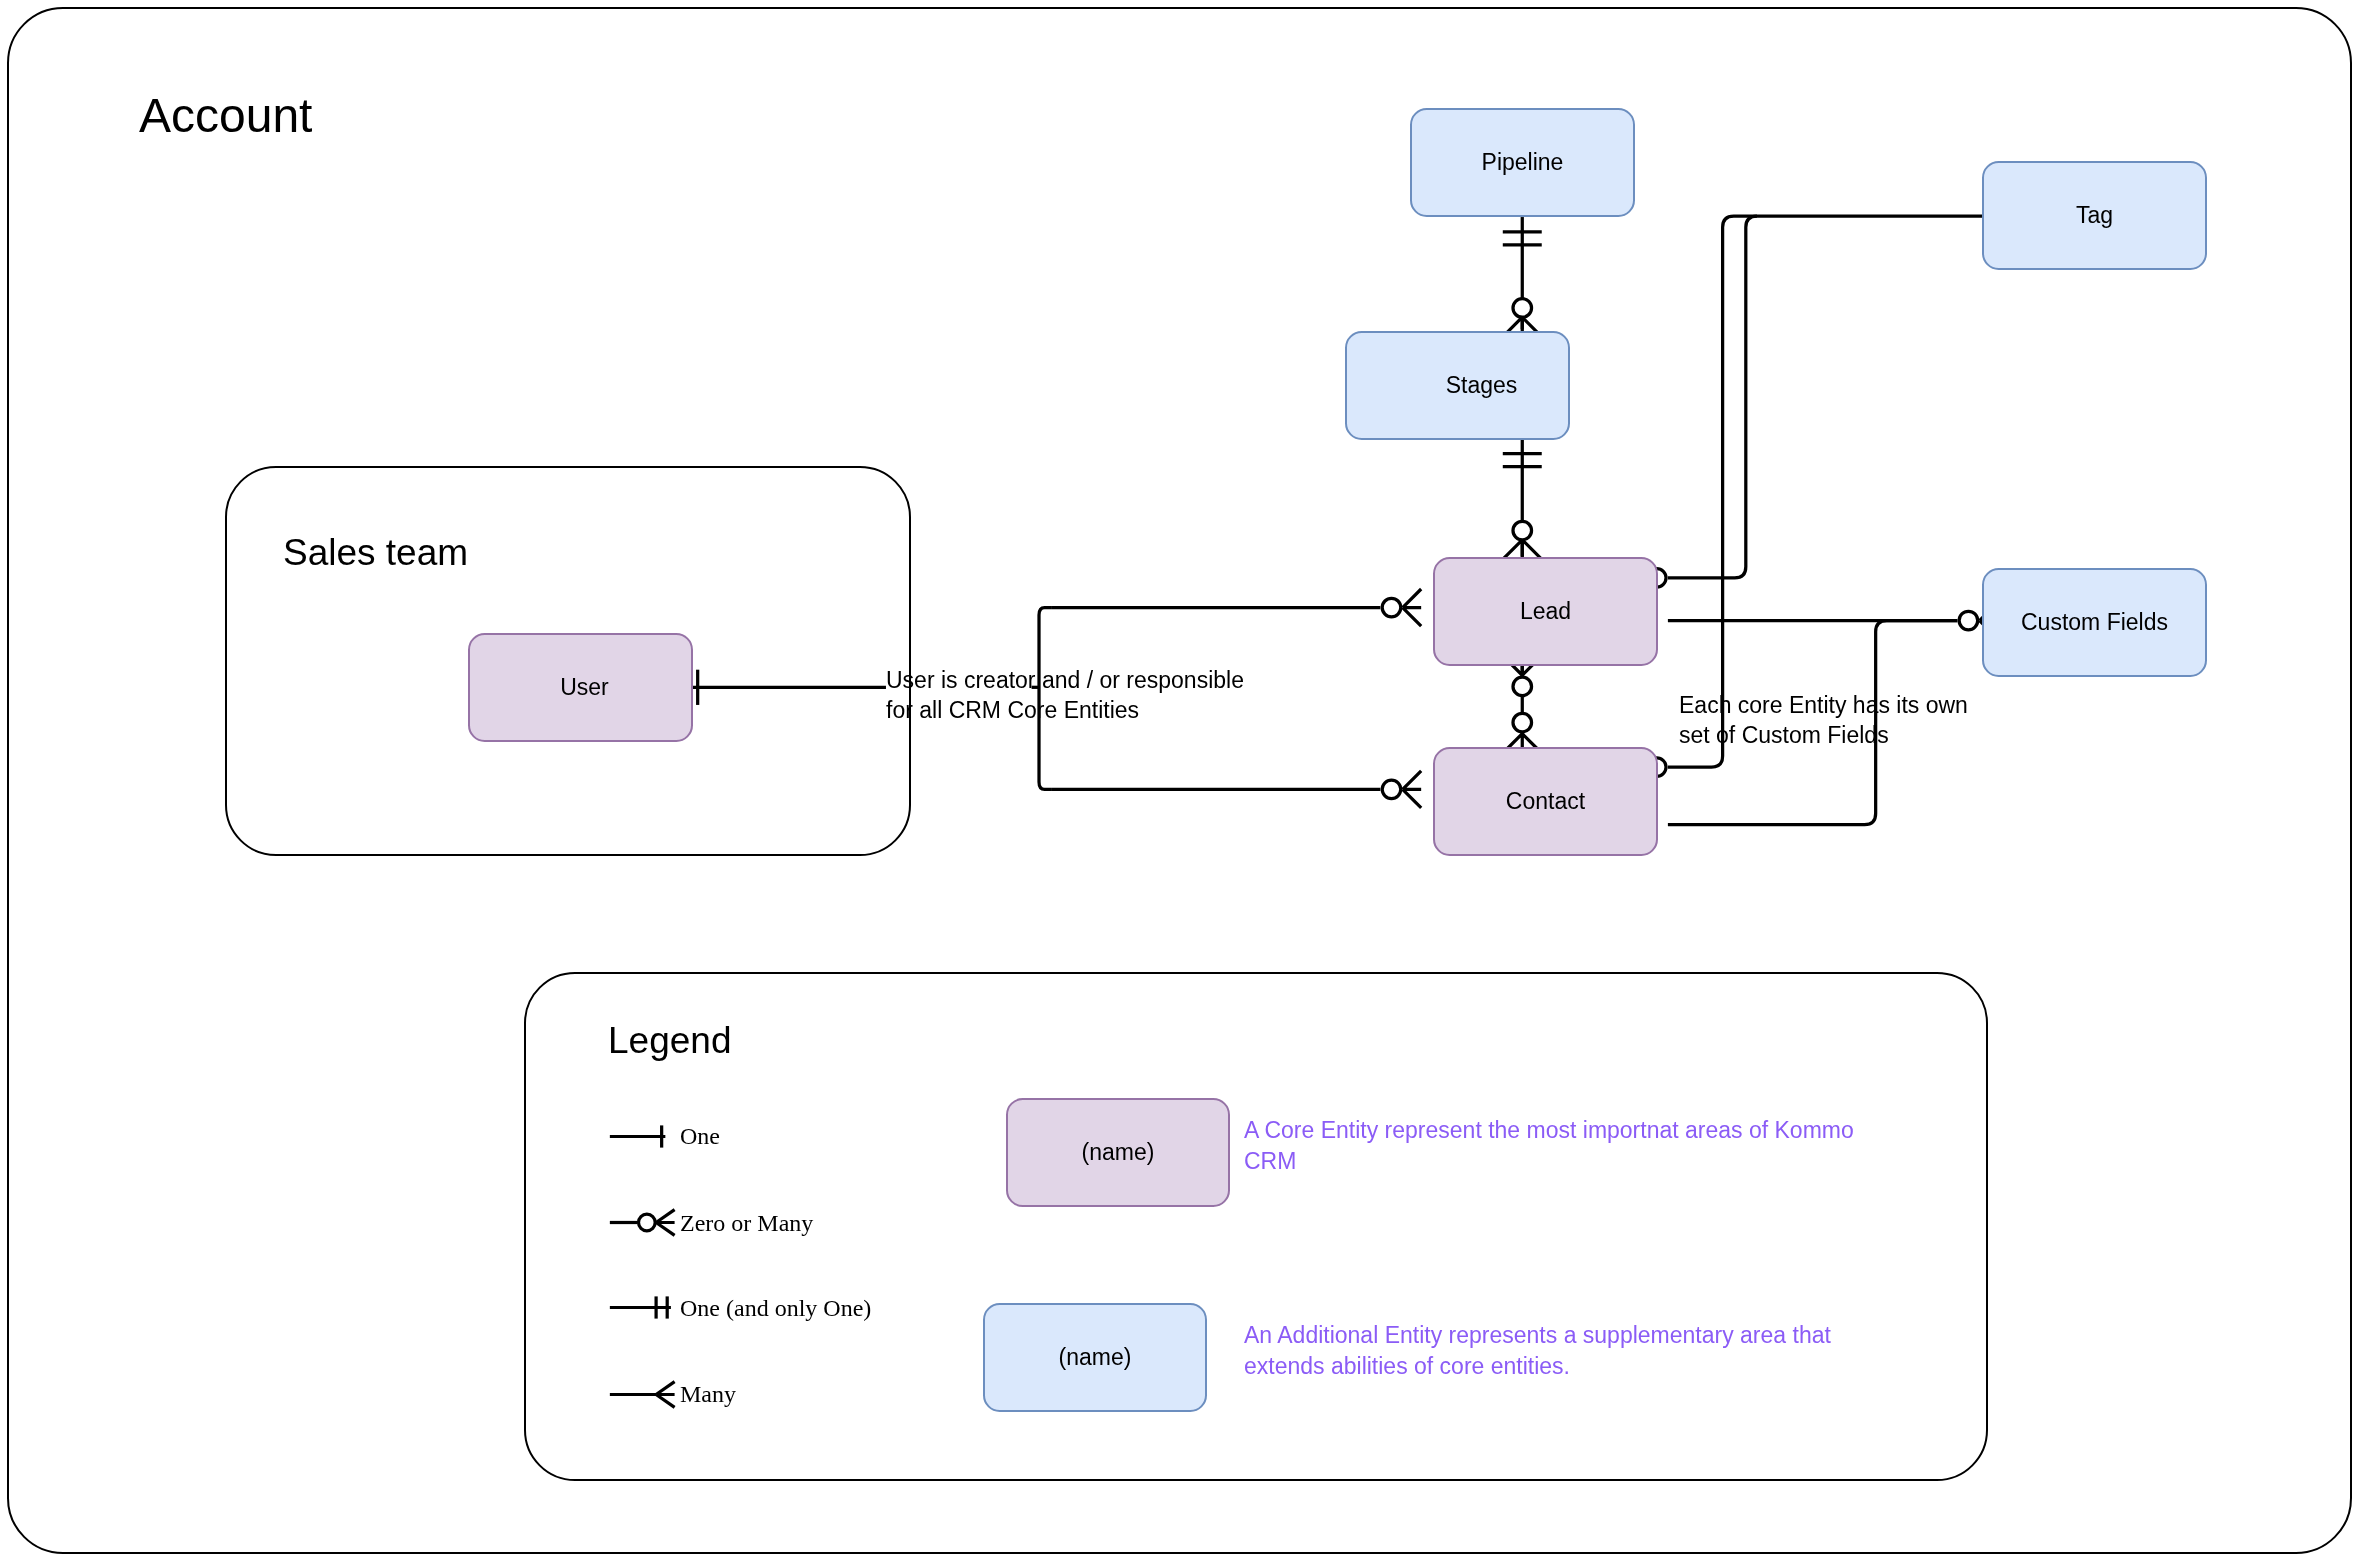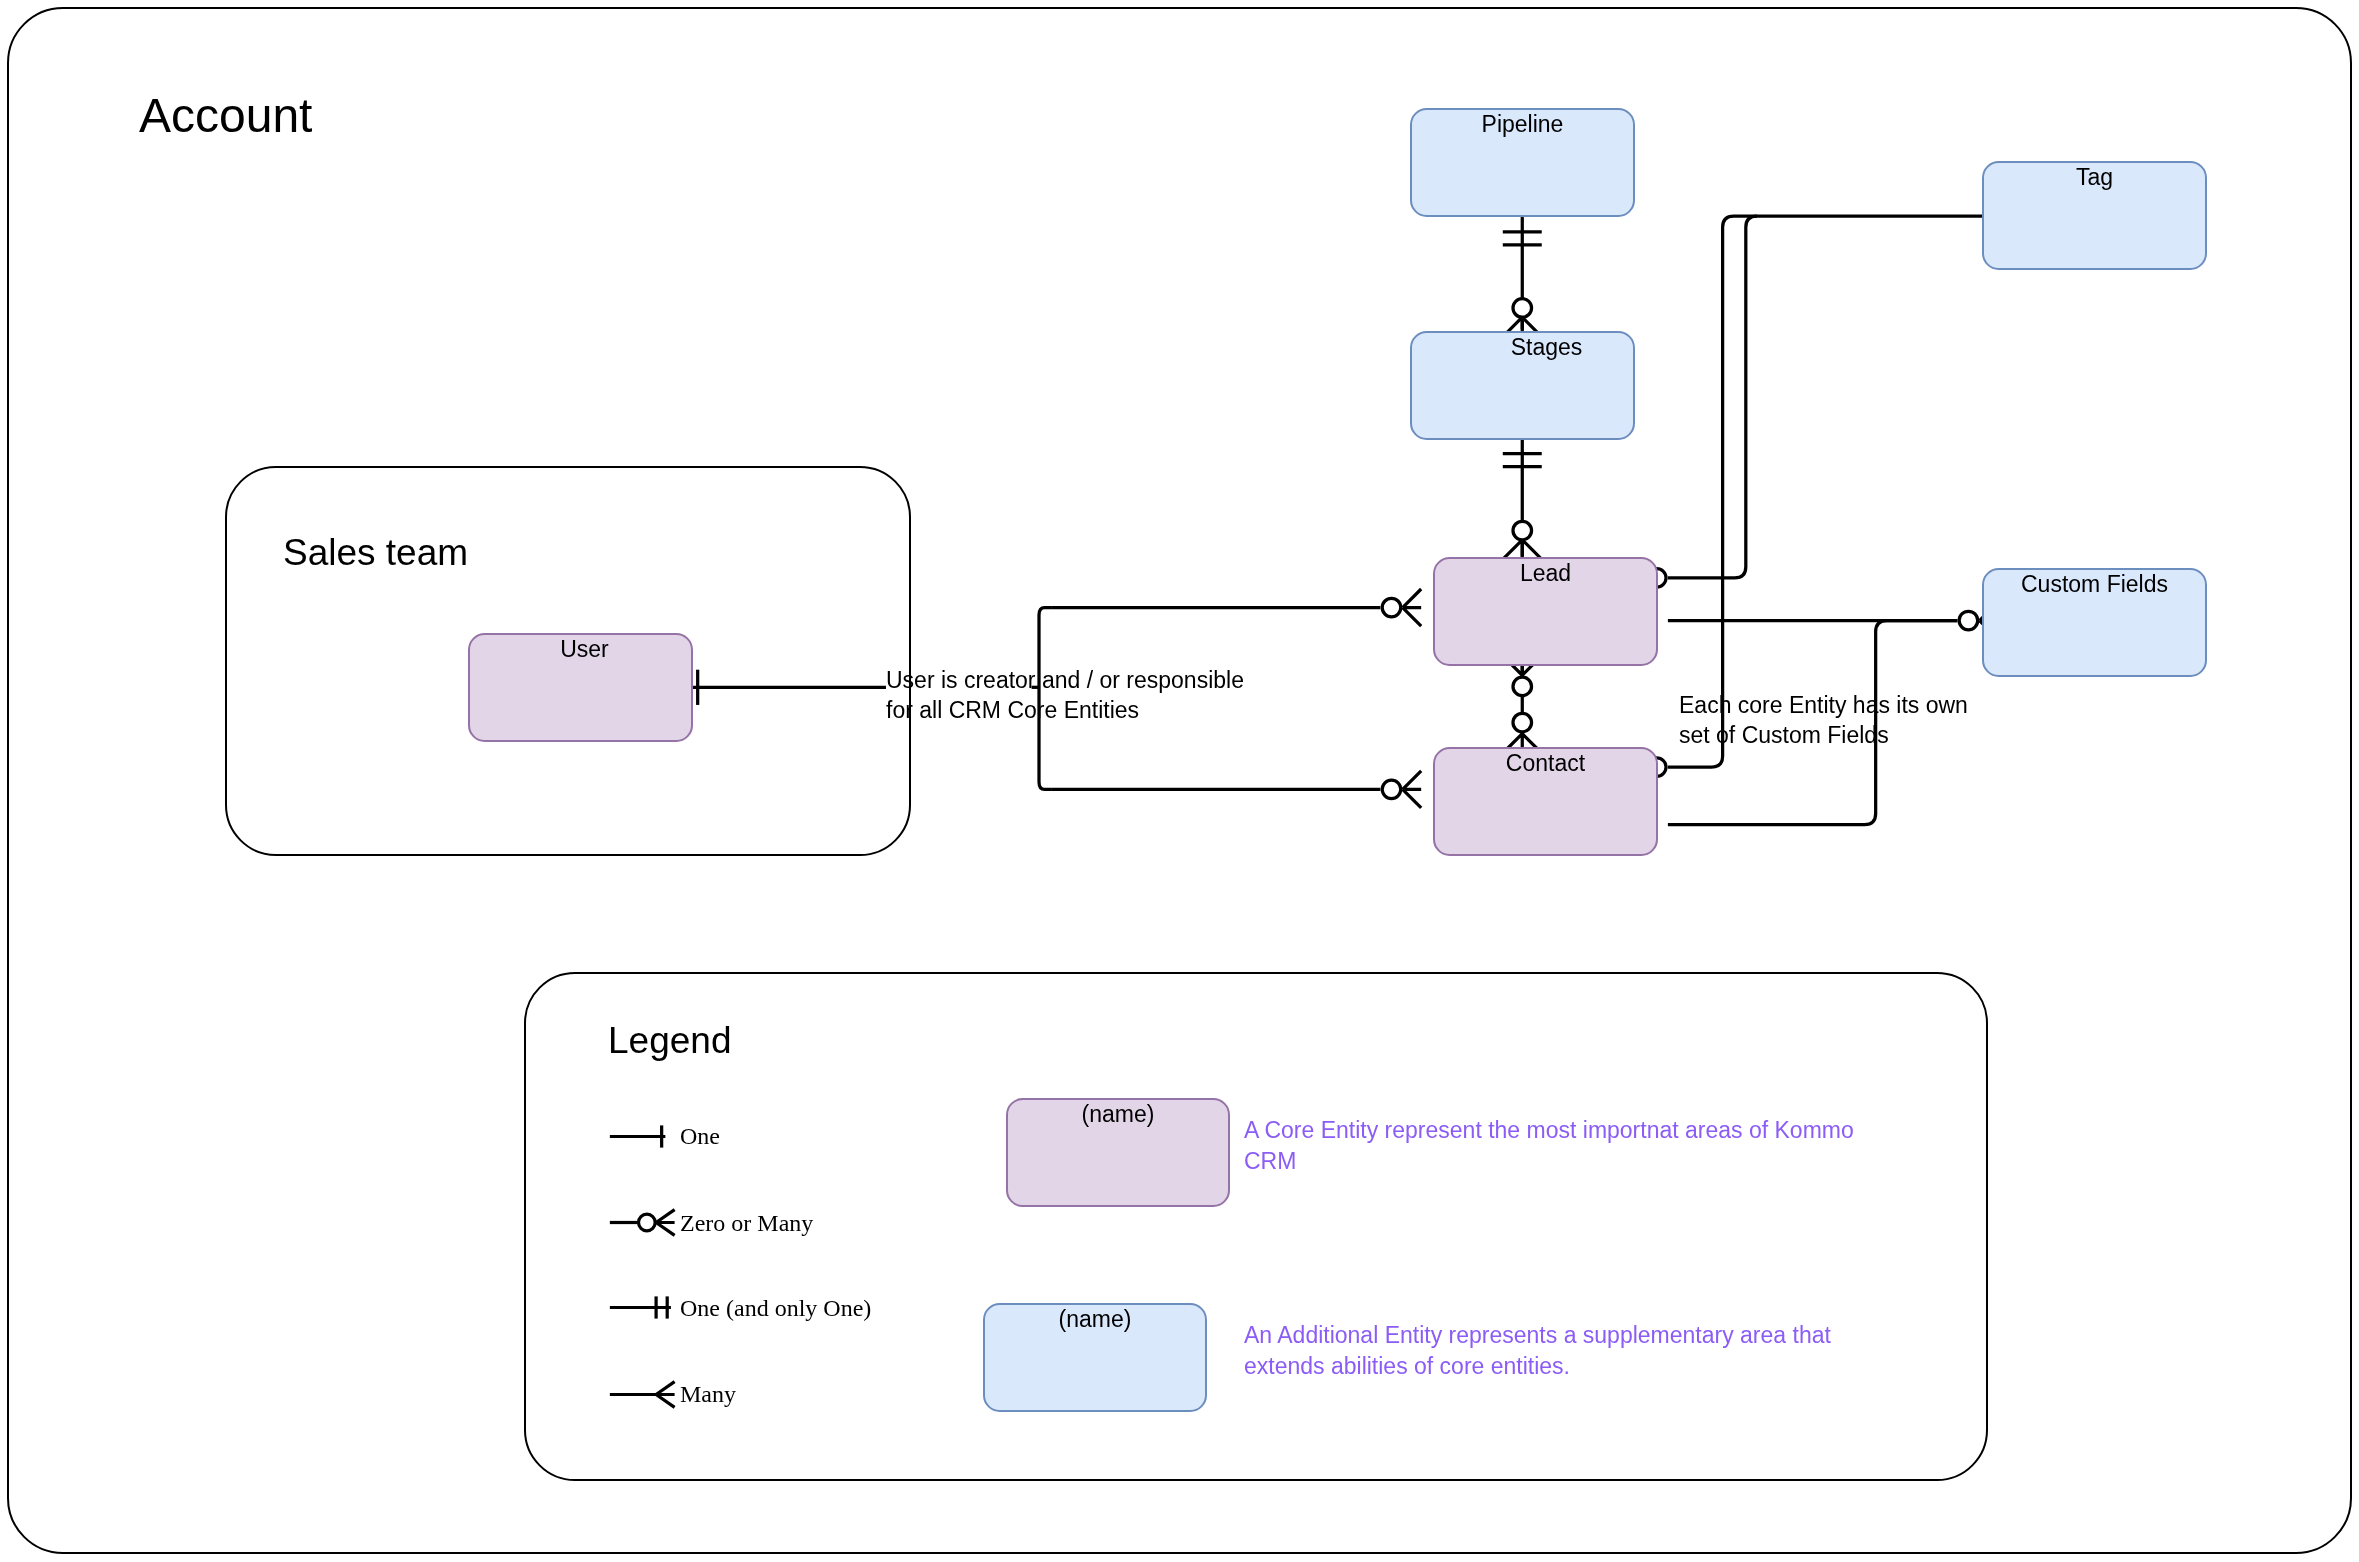--- a/index.html
+++ b/index.html
@@ -23,21 +23,21 @@
     left: 0;
     top: 0;
     width: 2360px;
     height: 1562px;
     pointer-events: none;
   }
   .node {
     position: absolute;
     box-sizing: border-box;
     display: flex;
-    align-items: flex-start;
+    align-items: center;
     justify-content: center;
     text-align: center;
     border-radius: 16.7px;
     font-size: 23px;
     color: #000000;
     line-height: 1.25;
   }
   .node.core {
     background: #e1d5e7;
     border: 2.8px solid #9673a6;
@@ -159,21 +159,21 @@
 
       <path d="M 1798 889 L 2010 889 Q 2022 889 2022 877 L 2022 681 Q 2022 669 2034 669 L 2110 669"></path>
       <path d="M 1786 889 L 1766 869 M 1786 889 L 1766 889 M 1786 889 L 1766 909"></path>
     </g>
   </svg>
 
   <div class="node additional" style="left:1410px; top:108px; width:225px; height:109px;">
     <span>Pipeline</span>
   </div>
 
-  <div class="node additional" style="left:1410px; top:331px; width:225px; height:109px;padding-left:48px;">
+  <div class="node additional" style="left:1345px; top:331px; width:225px; height:109px;padding-left:48px;">
     <span>Stages</span>
   </div>
 
   <div class="node additional" style="left:1982px; top:161px; width:225px; height:109px;">
     <span>Tag</span>
   </div>
 
   <div class="node additional" style="left:1982px; top:568px; width:225px; height:109px;">
     <span>Custom Fields</span>
   </div>

